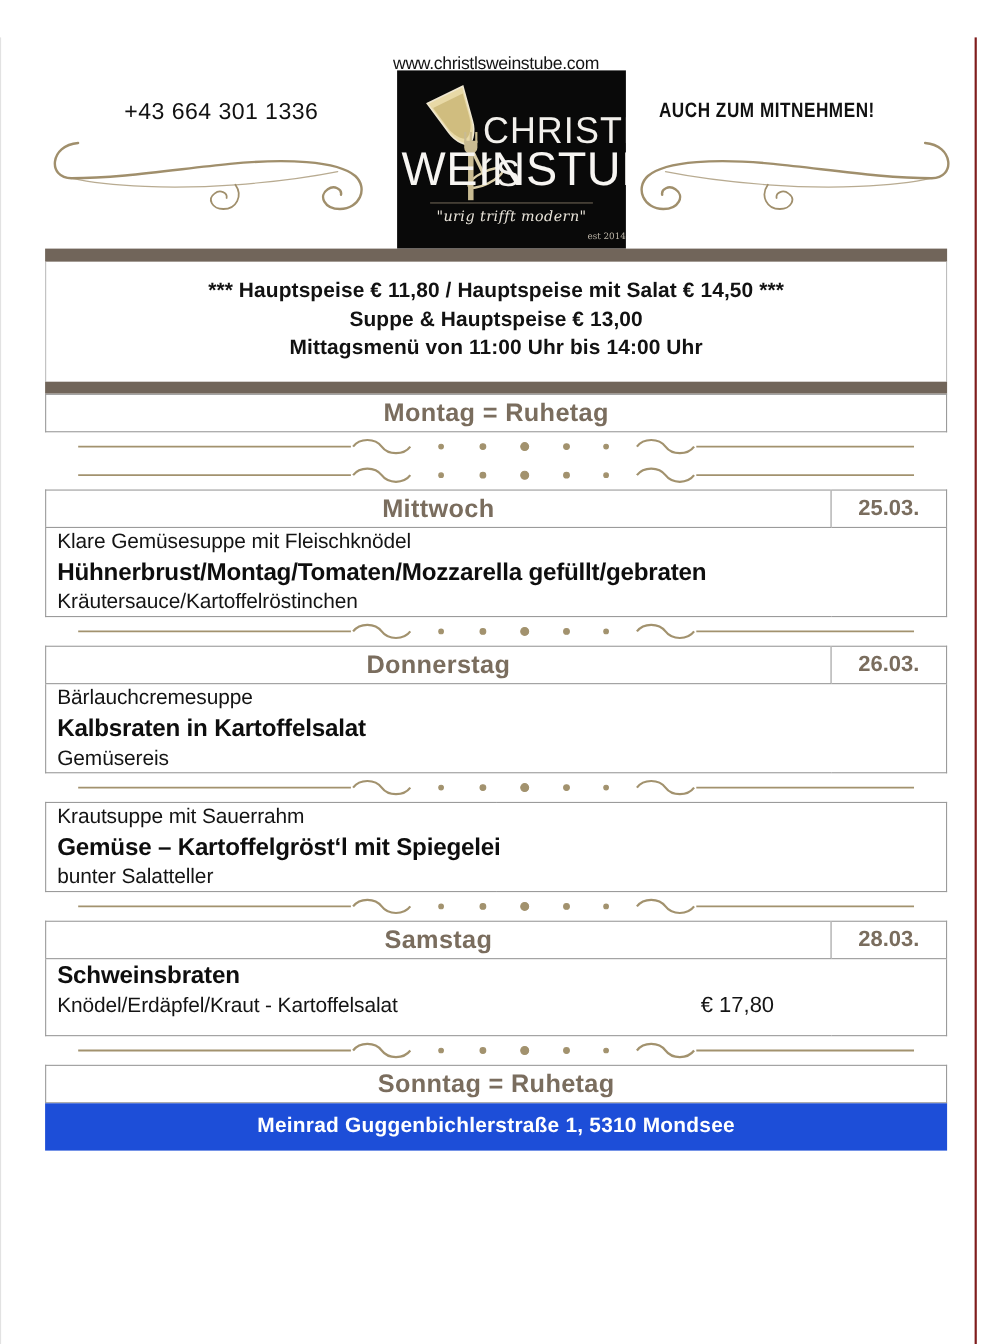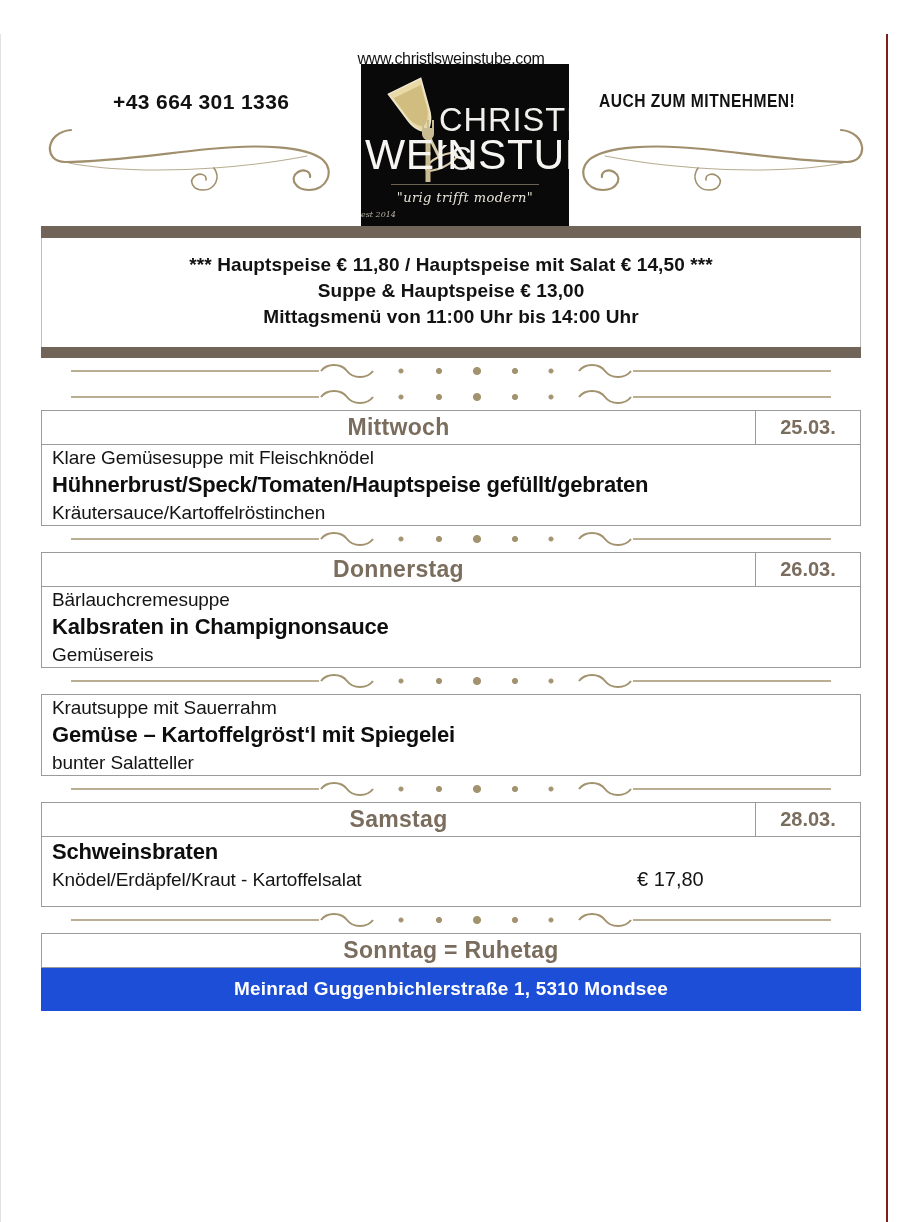--- a/index.html
+++ b/index.html
@@ -23,21 +23,21 @@
   
   .header{
     position:relative;
     height:192px;
     width:900px;
   }
   .phone{
     position:absolute;
     left:112px; top:56px;
     font-size:21px;
-    font-weight:bold;
+    font-weight:normal;
     letter-spacing:.4px;
     color:#111;
     font-family:"Liberation Sans", sans-serif;
   }
   .takeaway{
     position:absolute;
     left:598px; top:56px;
     font-size:19px;
     font-weight:bold;
     color:#111;
@@ -98,24 +98,23 @@
     text-align:center;
     color:#e9e4da;
     font-size:13px;
     font-style:italic;
     font-family:"DejaVu Serif", serif;
     letter-spacing:.4px;
   }
   .logo-est{
     position:absolute;
     left:0; right:0; top:146px;
-    text-align:left;
+    text-align:right;
     color:#b9b2a5;
     font-size:8px;
-    font-style:italic;
     font-family:"DejaVu Serif", serif;
   }
 
   
   .content{
     position:absolute;
     left:40px; top:192px;
     width:820px;
   }
 
@@ -293,20 +292,27 @@
     <div class="bar"></div>
 
     <div class="pricebox">
       <div>*** Hauptspeise € 11,80 / Hauptspeise mit Salat € 14,50 ***</div>
       <div>Suppe &amp; Hauptspeise € 13,00</div>
       <div>Mittagsmenü von 11:00 Uhr bis 14:00 Uhr</div>
     </div>
 
     <div class="bar thin"></div>
 
+    <table class="daytable closed">
+      <tbody>
+          <tr class="hdr-row">
+        <td class="hdr-name">Montag = Ruhetag</td>
+      </tr>
+    </tbody>
+      </table>
 
     <div class="divider">
       <svg width="760" height="18" viewBox="0 0 760 18">
         <g stroke="#a2926e" fill="#a2926e">
           <line x1="0" y1="9" x2="248" y2="9" stroke-width="1.6"></line>
           <path d="M250 9 c6 -8 20 -8 26 0 c6 8 20 8 26 0" fill="none" stroke-width="2"></path>
           <circle cx="330" cy="9" r="2.1"></circle>
           <circle cx="368" cy="9" r="2.6"></circle>
           <circle cx="406" cy="9" r="3.6"></circle>
           <circle cx="444" cy="9" r="2.6"></circle>
@@ -339,21 +345,21 @@
           <tr class="hdr-row">
         <td class="hdr-name">Mittwoch</td>
         <td class="hdr-date">25.03.</td>
       </tr>
       <tr>
         <td class="body-cell" colspan="2">
           <div class="line">
                 <span class="txt soup">Klare Gemüsesuppe mit Fleischknödel</span>
               </div>
           <div class="line">
-                <span class="txt main">Hühnerbrust/Speck/Tomaten/Hauptspeise gefüllt/gebraten</span>
+                <span class="txt main">Hühnerbrust/Montag/Tomaten/Mozzarella gefüllt/gebraten</span>
               </div>
           <div class="line">
                 <span class="txt side">Kräutersauce/Kartoffelröstinchen</span>
               </div>
         </td>
       </tr>
     </tbody>
       </table>
 
     <div class="divider">
@@ -377,21 +383,21 @@
           <tr class="hdr-row">
         <td class="hdr-name">Donnerstag</td>
         <td class="hdr-date">26.03.</td>
       </tr>
       <tr>
         <td class="body-cell" colspan="2">
           <div class="line">
                 <span class="txt soup">Bärlauchcremesuppe</span>
               </div>
           <div class="line">
-                <span class="txt main">Kalbsraten in Champignonsauce</span>
+                <span class="txt main">Kalbsraten in Kartoffelsalat</span>
               </div>
           <div class="line">
                 <span class="txt side">Gemüsereis</span>
               </div>
         </td>
       </tr>
     </tbody>
       </table>
 
     <div class="divider">

